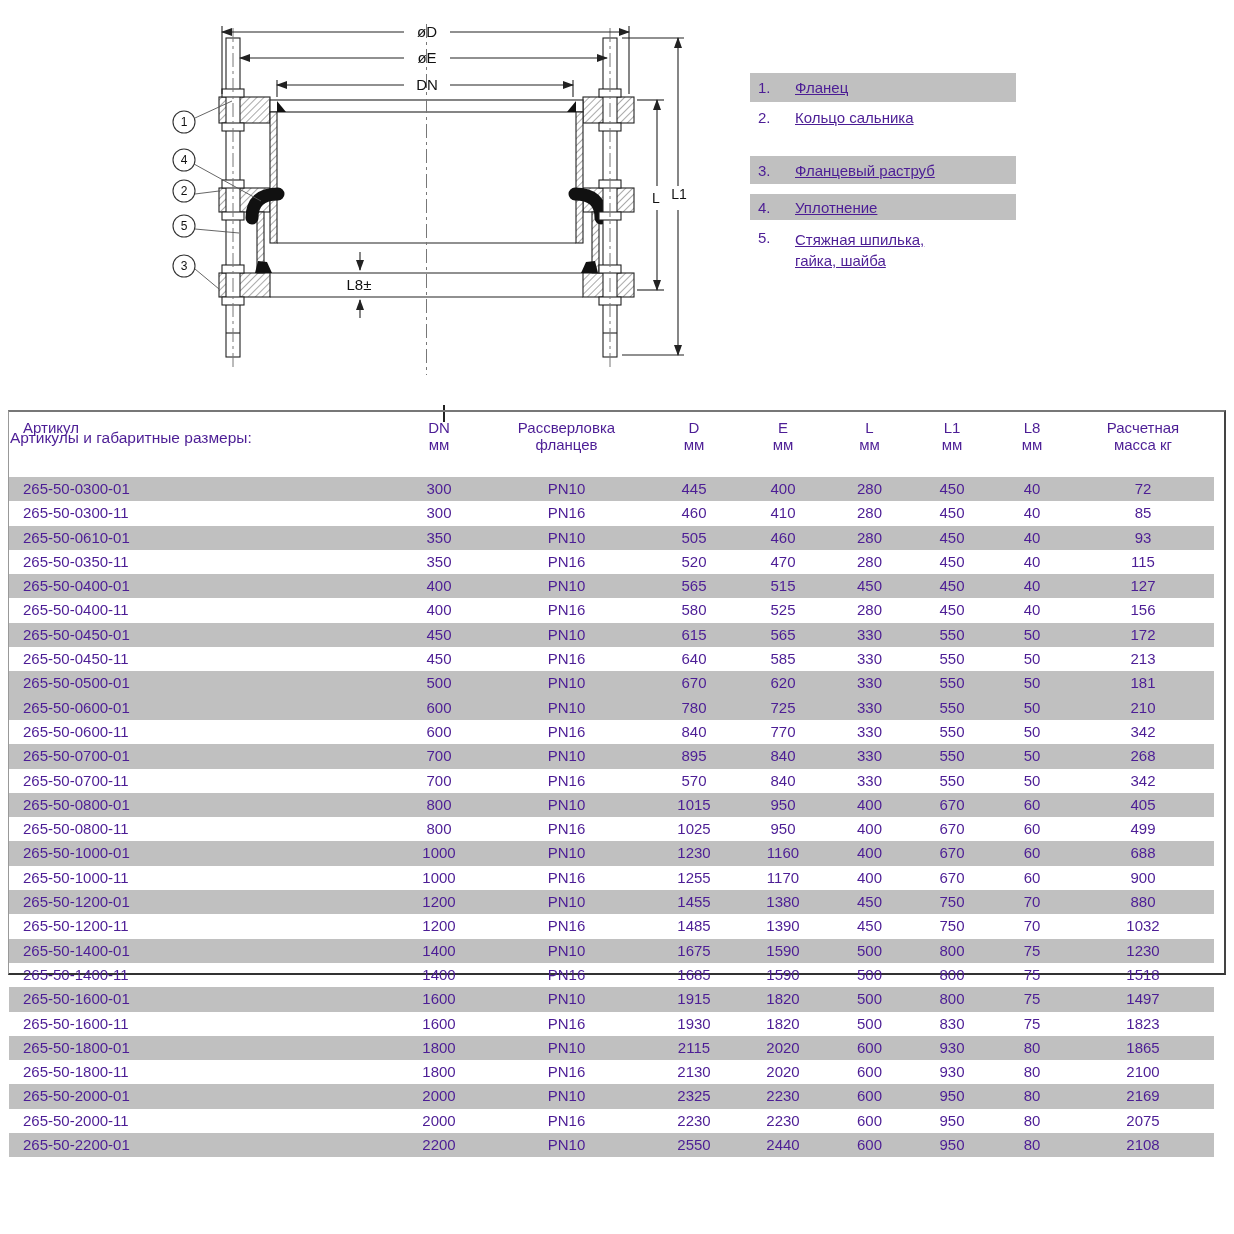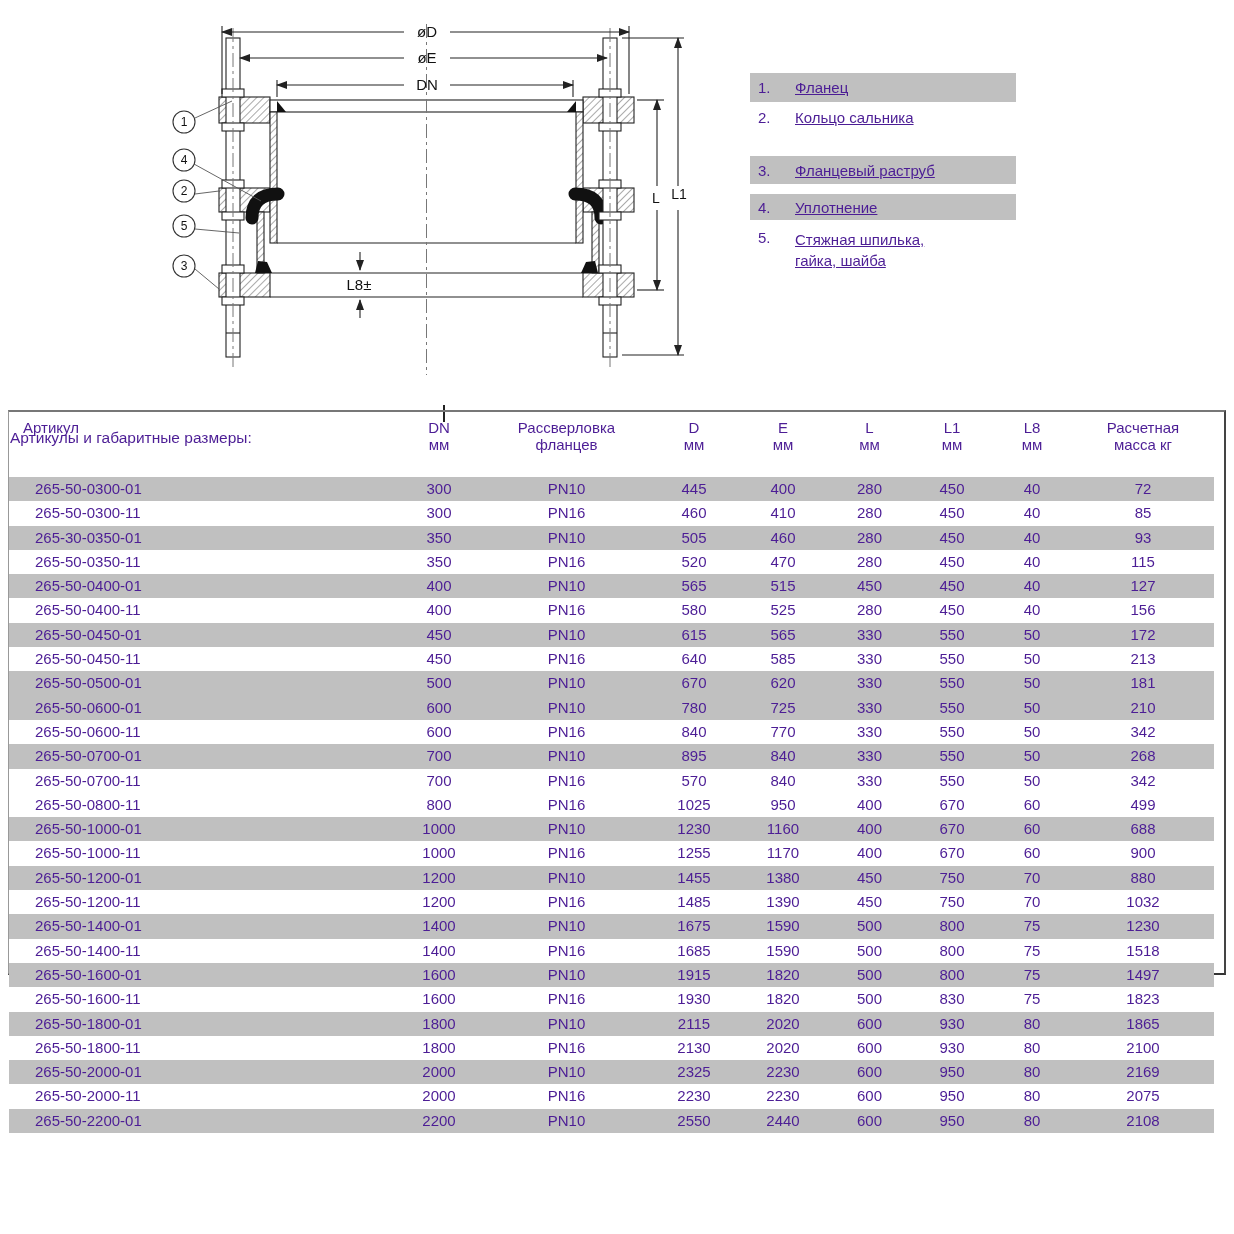--- a/index.html
+++ b/index.html
@@ -23,21 +23,21 @@
   .artifact-tick{position:absolute;left:443px;top:405px;width:2px;height:17px;background:#222;}
   .table-wrap{position:absolute;left:8px;top:410px;width:1218px;height:565px;box-sizing:border-box;
               border-top:2px solid #777;border-bottom:2px solid #333;
               border-left:1px solid #999;border-right:2px solid #444;}
   table.dims{border-collapse:collapse;width:1205px;table-layout:fixed;font-size:15px;}
   table.dims th{font-weight:normal;vertical-align:top;padding:7px 0 0 0;text-align:center;height:58px;}
   table.dims th.first{text-align:left;padding-left:14px;}
   table.dims th .u{}
   table.dims td{height:24.3px;padding:0;text-align:center;line-height:24.3px;
                 white-space:nowrap;overflow:hidden;}
-  table.dims td.first{text-align:left;padding-left:26px;}
+  table.dims td.first{text-align:left;padding-left:14px;}
   table.dims tr.hl{background:#c0c0c0;}
 </style>
 </head>
 <body>
 
 <div class="canvas">
 
   <svg class="drawing" width="720" height="395" viewBox="0 0 720 395">
     <defs>
       <marker id="arr" markerUnits="userSpaceOnUse" markerWidth="11" markerHeight="8" refX="10" refY="4" orient="auto">
@@ -280,21 +280,21 @@
             <td>300</td>
             <td>PN16</td>
             <td>460</td>
             <td>410</td>
             <td>280</td>
             <td>450</td>
             <td>40</td>
             <td>85</td>
           </tr>
           <tr class="hl">
-            <td class="first">265-30-0350-01</td>
+            <td class="first">265-50-0610-01</td>
             <td>350</td>
             <td>PN10</td>
             <td>505</td>
             <td>460</td>
             <td>280</td>
             <td>450</td>
             <td>40</td>
             <td>93</td>
           </tr>
           <tr>
@@ -399,20 +399,31 @@
           <tr>
             <td class="first">265-50-0700-11</td>
             <td>700</td>
             <td>PN16</td>
             <td>570</td>
             <td>840</td>
             <td>330</td>
             <td>550</td>
             <td>50</td>
             <td>342</td>
+          </tr>
+          <tr class="hl">
+            <td class="first">265-50-0800-01</td>
+            <td>800</td>
+            <td>PN10</td>
+            <td>1015</td>
+            <td>950</td>
+            <td>400</td>
+            <td>670</td>
+            <td>60</td>
+            <td>405</td>
           </tr>
           <tr>
             <td class="first">265-50-0800-11</td>
             <td>800</td>
             <td>PN16</td>
             <td>1025</td>
             <td>950</td>
             <td>400</td>
             <td>670</td>
             <td>60</td>

